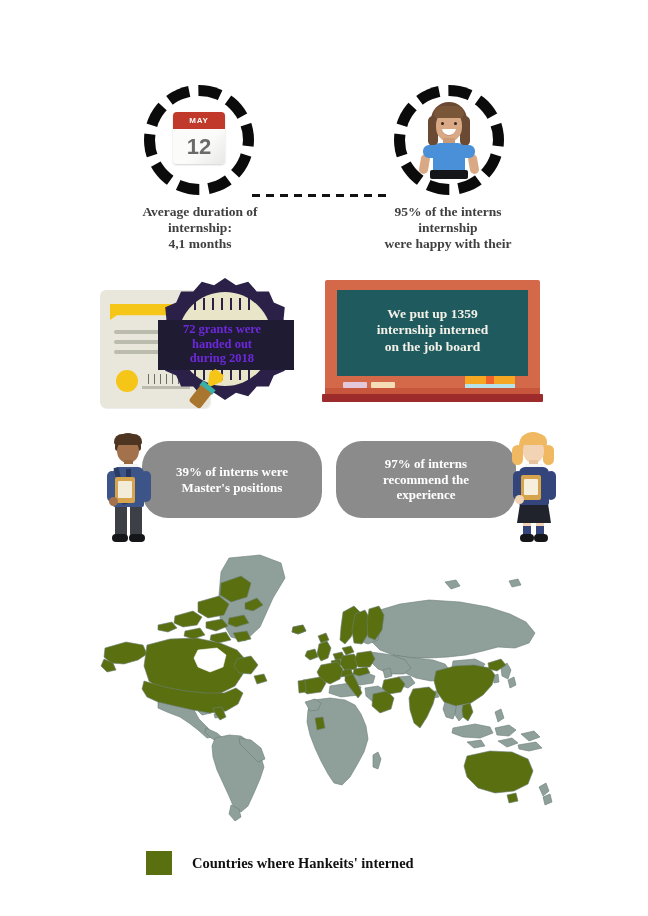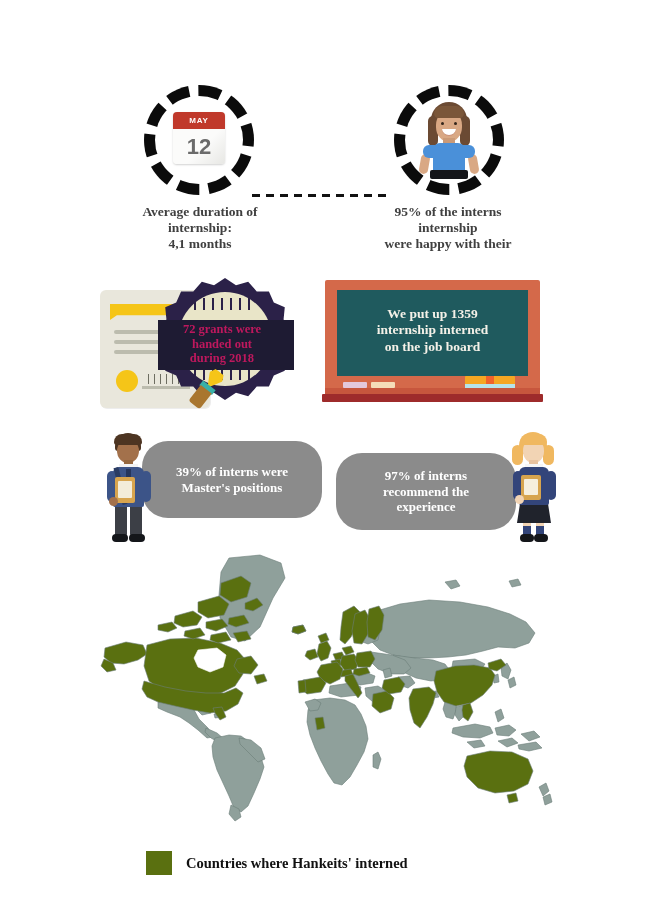--- a/index.html
+++ b/index.html
@@ -81,21 +81,21 @@
   .badge{position:absolute;left:164px;top:6px;width:122px;height:122px;}
   .rosette{position:absolute;inset:0;background:#2b2148;
     clip-path:polygon(50% 0%,59% 6%,69% 3%,76% 11%,86% 11%,90% 20%,99% 24%,98% 34%,105% 42%,100% 50%,105% 58%,98% 66%,99% 76%,90% 80%,86% 89%,76% 89%,69% 97%,59% 94%,50% 100%,41% 94%,31% 97%,24% 89%,14% 89%,10% 80%,1% 76%,2% 66%,-5% 58%,0% 50%,-5% 42%,2% 34%,1% 24%,10% 20%,14% 11%,24% 11%,31% 3%,41% 6%);}
   .rosette-in{position:absolute;left:14px;top:14px;width:94px;height:94px;border-radius:50%;
     background:#e9e5c8;}
   .rosette-teeth-t{position:absolute;left:30px;top:20px;width:62px;height:12px;
     background-image:repeating-linear-gradient(to right,#2b2148 0 2px,transparent 2px 9px);}
   .rosette-teeth-b{position:absolute;left:30px;top:90px;width:62px;height:12px;
     background-image:repeating-linear-gradient(to right,#2b2148 0 2px,transparent 2px 9px);}
   .badge-banner{position:absolute;left:-6px;top:42px;width:136px;height:50px;background:#1e1b33;}
-  .badge-text{position:absolute;left:-6px;top:44px;width:128px;text-align:center;color:#be185d;
+  .badge-text{position:absolute;left:-6px;top:44px;width:128px;text-align:center;color:#6d28d9;
     font-weight:bold;font-size:12.5px;line-height:1.16;}
 
   .board{position:absolute;left:325px;top:8px;width:215px;height:128px;}
   .board-frame{position:absolute;left:0;top:0;width:215px;height:112px;background:#d4694a;border-radius:2px;}
   .board-inner{position:absolute;left:12px;top:10px;width:191px;height:86px;background:#1f5a5e;}
   .board-ledge{position:absolute;left:0;top:108px;width:215px;height:8px;background:#c7563d;}
   .board-base{position:absolute;left:-3px;top:114px;width:221px;height:8px;background:#9e2b2b;border-radius:1px;}
   .chalk1{position:absolute;left:18px;top:102px;width:24px;height:6px;background:#e3c8dc;border-radius:1px;}
   .chalk2{position:absolute;left:46px;top:102px;width:24px;height:6px;background:#f5ddb8;border-radius:1px;}
   .eraser{position:absolute;left:140px;top:96px;width:50px;height:12px;background:#f5a623;border-radius:1px;}
@@ -103,21 +103,21 @@
   .eraser-felt{position:absolute;left:140px;top:104px;width:50px;height:8px;background:#b6e3ea;border-radius:0 0 2px 2px;}
   .board-text{position:absolute;left:14px;top:26px;width:187px;text-align:center;color:#f4f1e8;
     font-weight:bold;font-size:13.5px;line-height:1.22;}
 
   
   .row3{position:absolute;left:0;top:428px;width:648px;height:120px;}
   .panel{position:absolute;background:#8b8b8b;border-radius:26px;
     display:flex;align-items:center;justify-content:center;text-align:center;
     color:#fff;font-weight:bold;font-size:13px;line-height:1.2;}
   .panel-left{left:142px;top:13px;width:180px;height:77px;}
-  .panel-right{left:336px;top:13px;width:180px;height:77px;margin-top:12px;}
+  .panel-right{left:336px;top:13px;width:180px;height:77px;}
   .panel-txt{padding:0 10px;}
 
   .boy{position:absolute;left:100px;top:3px;width:56px;height:113px;}
   .b-hair{position:absolute;left:15px;top:2px;width:26px;height:18px;border-radius:13px 13px 3px 3px;background:#4d3522;}
   .b-face{position:absolute;left:17px;top:8px;width:22px;height:24px;border-radius:11px/12px;background:#a3714b;}
   .b-hairtop{position:absolute;left:14px;top:3px;width:28px;height:11px;border-radius:14px 14px 5px 5px;background:#4d3522;}
   .b-neck{position:absolute;left:24px;top:29px;width:9px;height:7px;background:#96683f;}
   .b-collar{position:absolute;left:19px;top:33px;width:19px;height:9px;background:#f3f3f3;
     clip-path:polygon(0 0,100% 0,100% 30%,50% 100%,0 30%);}
   .b-torso{position:absolute;left:13px;top:36px;width:31px;height:40px;border-radius:6px 6px 2px 2px;background:#3c5488;}
@@ -155,21 +155,21 @@
   .g-sockL{position:absolute;left:18px;top:95px;width:8px;height:10px;background:#33457a;}
   .g-sockR{position:absolute;left:31px;top:95px;width:8px;height:10px;background:#33457a;}
   .g-shoeL{position:absolute;left:15px;top:103px;width:14px;height:8px;border-radius:4px;background:#14161a;}
   .g-shoeR{position:absolute;left:29px;top:103px;width:14px;height:8px;border-radius:4px;background:#14161a;}
 
   
   .mapwrap{position:absolute;left:95px;top:552px;width:470px;height:285px;}
   .mapwrap svg{width:100%;height:100%;display:block;}
 
   
-  .legend{position:absolute;left:146px;top:851px;display:flex;align-items:center;gap:14px;}
+  .legend{position:absolute;left:146px;top:851px;display:flex;align-items:center;gap:20px;}
   .legend-sw{width:26px;height:24px;background:#5a7010;}
   .legend-lb{font-weight:bold;font-size:14.5px;color:#111;}
 </style>
 </head>
 <body>
 
 <div class="stage">
 
   <div class="row1">
 

